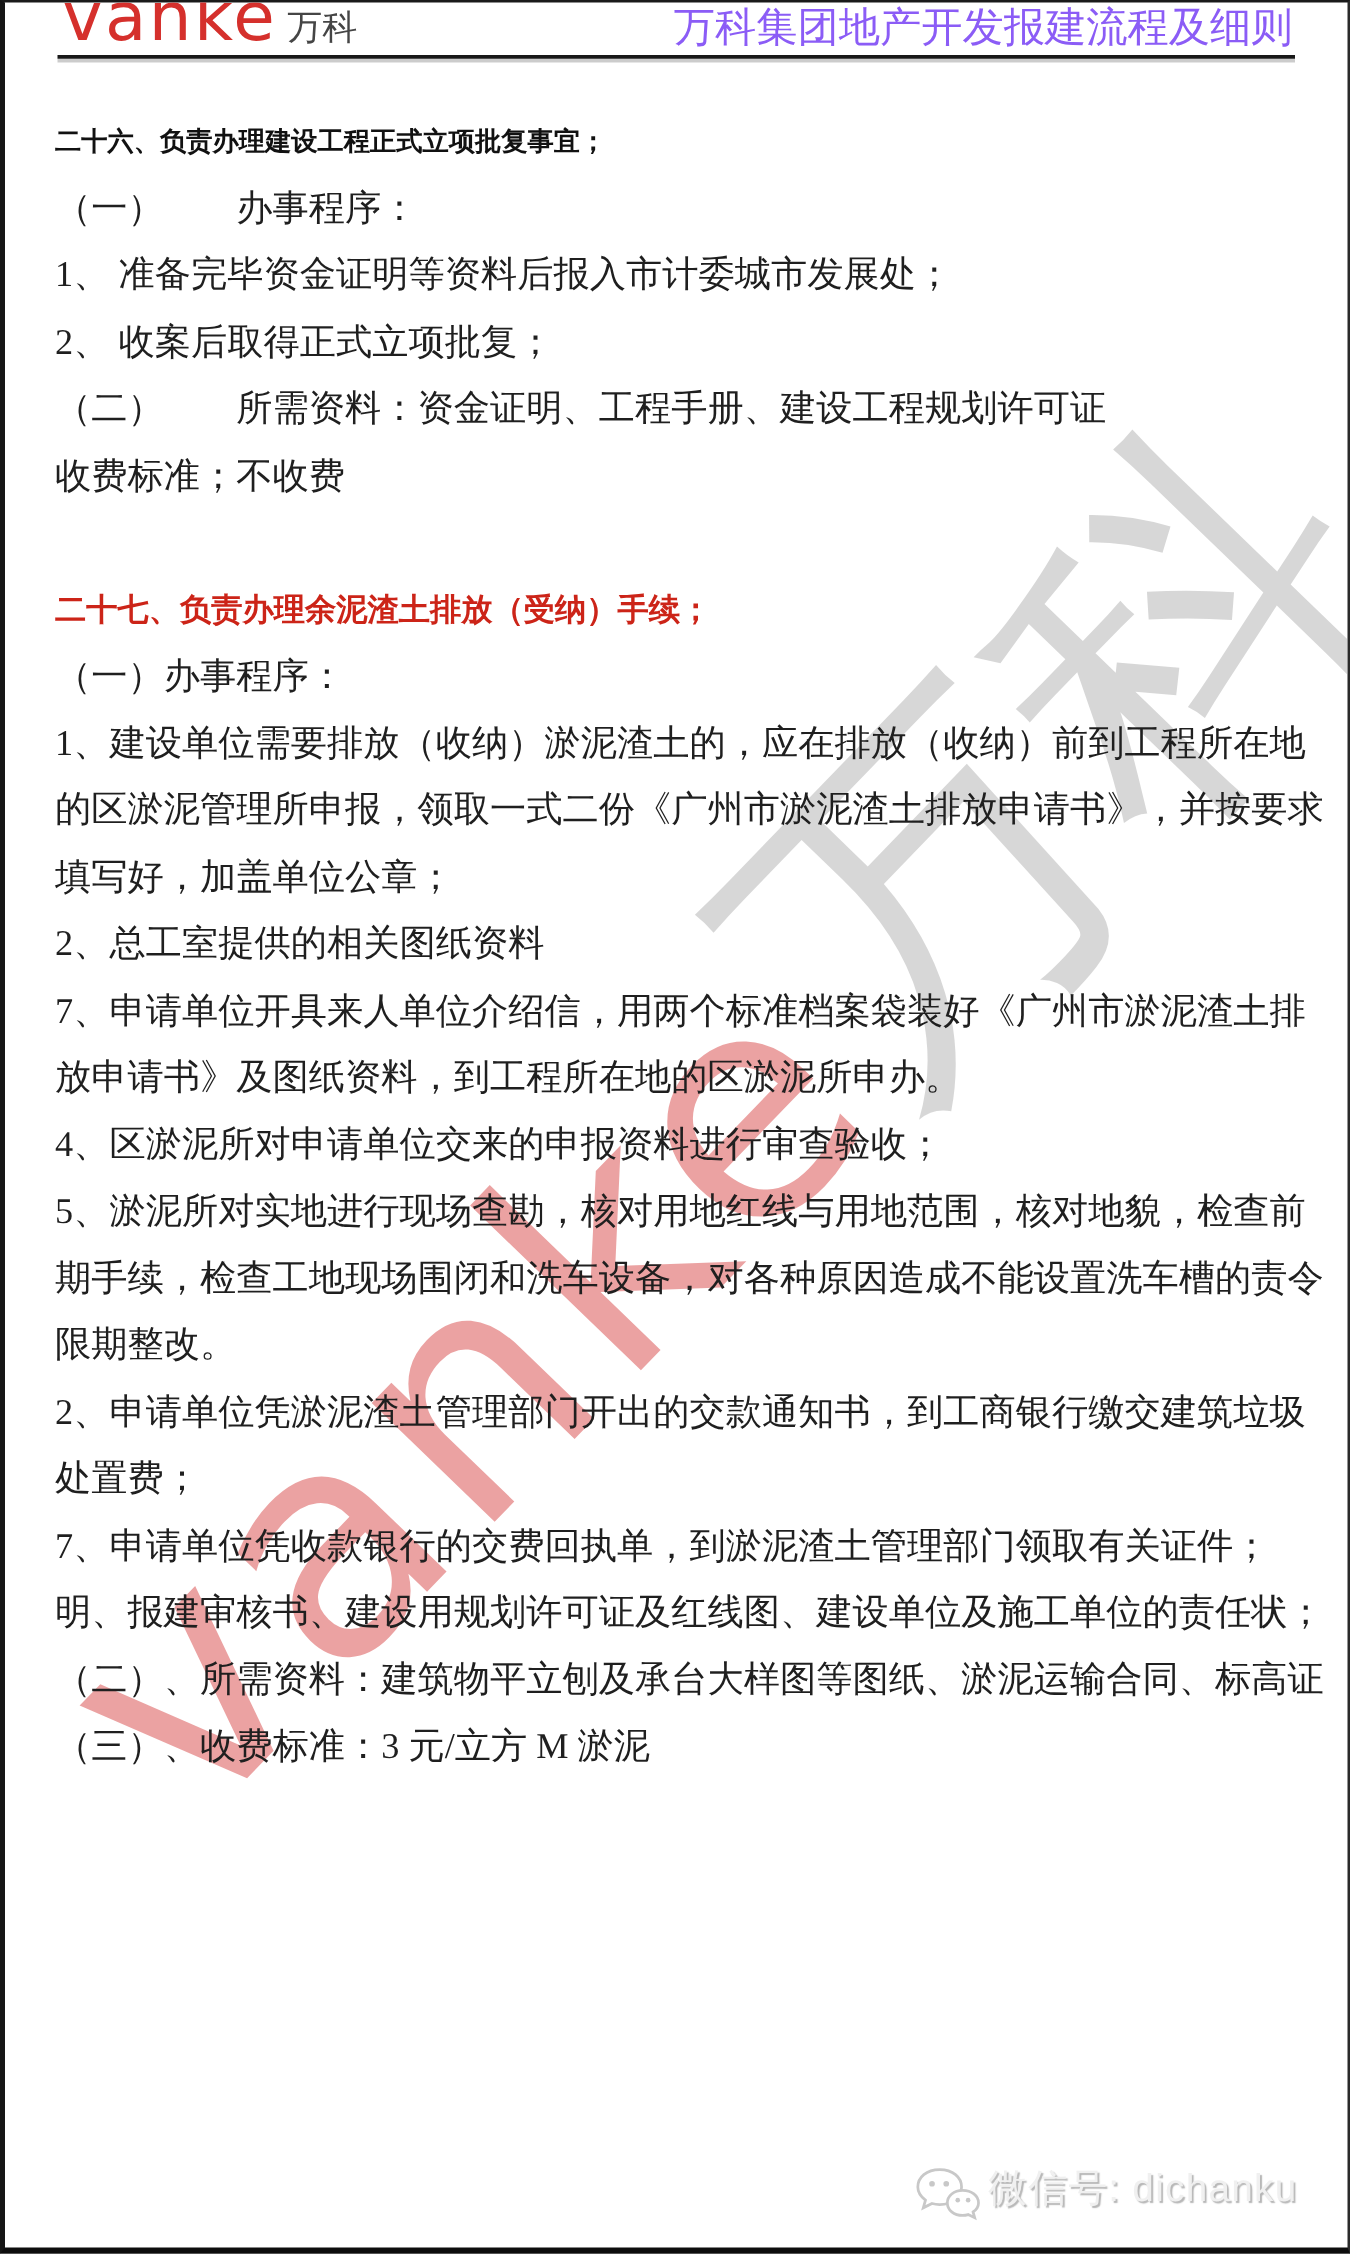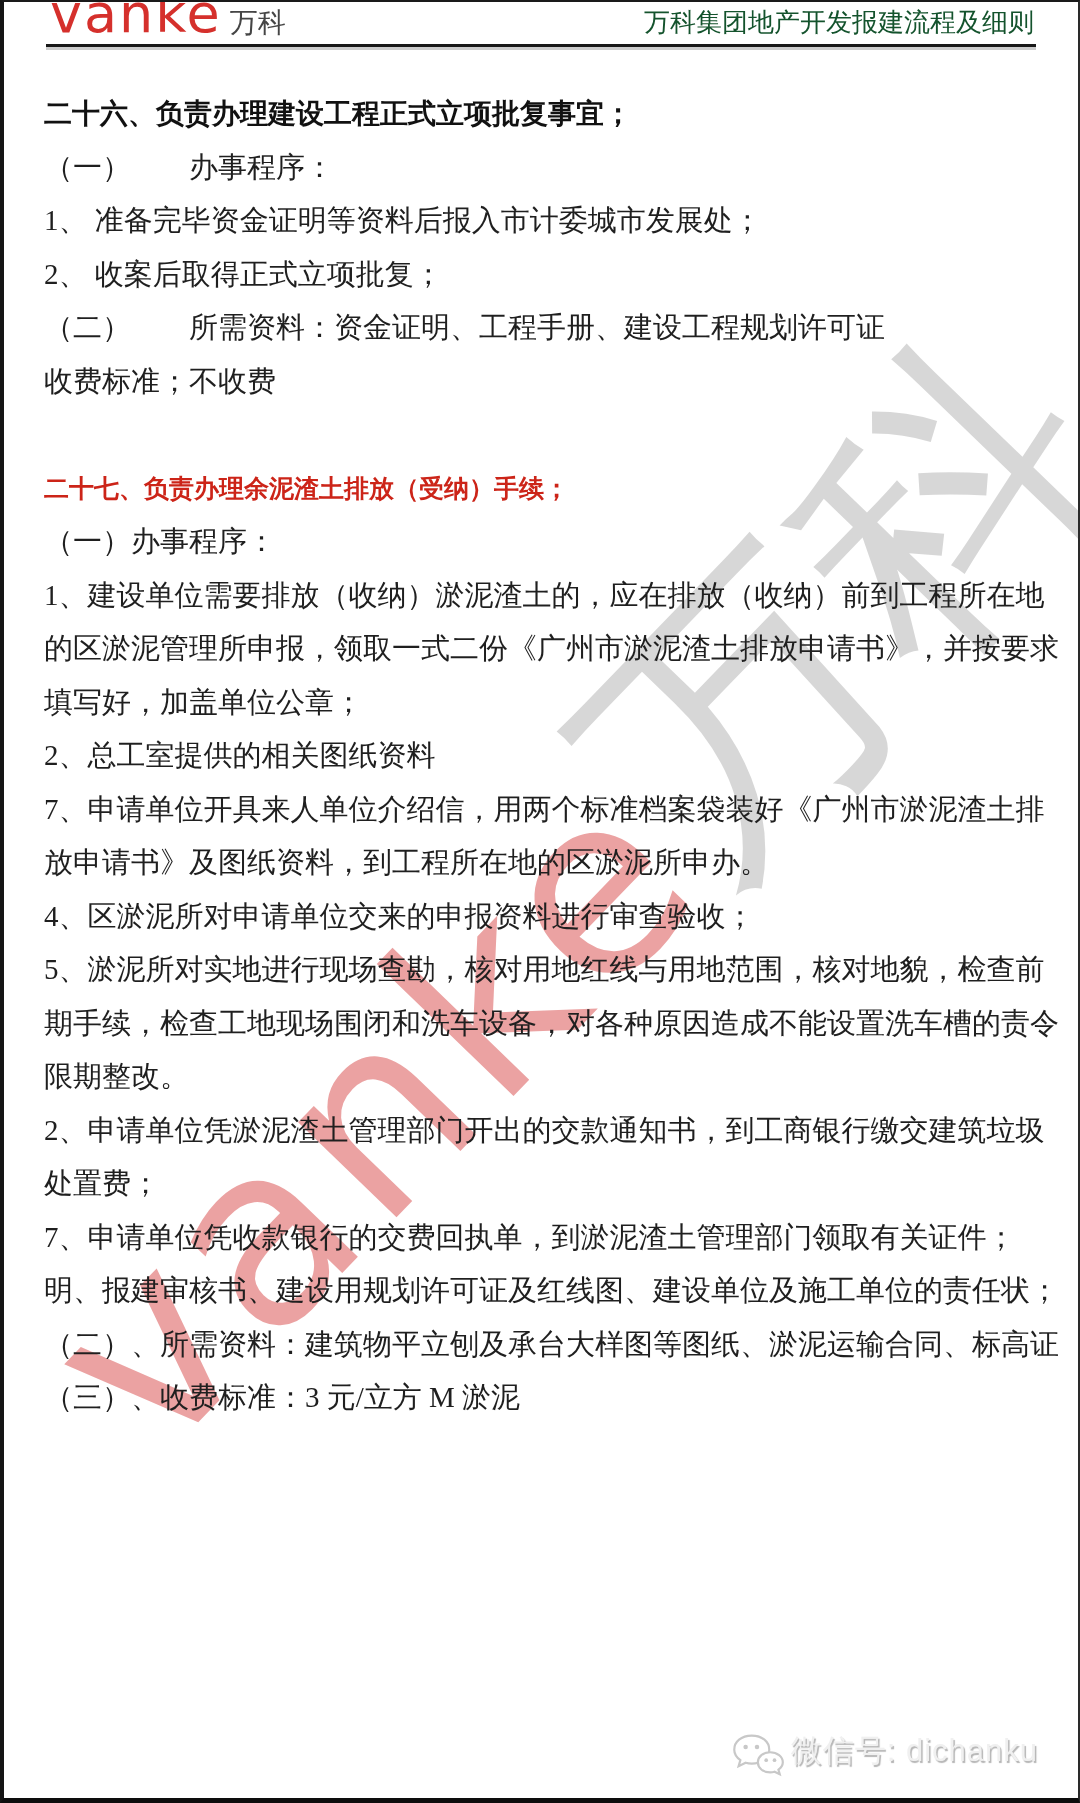--- a/index.html
+++ b/index.html
@@ -49,37 +49,37 @@
     font-family:"DejaVu Sans","Liberation Sans",sans-serif;
     font-size:54px; line-height:52px;
     font-weight:400; letter-spacing:2px;
     color:#d5302c;
   }
   .logo-cn {
     font-size:28px; line-height:34px;
     color:#454545; margin-left:8px; font-weight:500;
   }
   .doc-title {
-    font-size:26px; line-height:34px; color:#14532d;
+    font-size:33px; line-height:34px; color:#8b5cf6;
   }
   .rule {
     position:relative; z-index:1;
     margin:0 42px; height:3px; background:#181818;
     box-shadow:0 3px 0 rgba(110,110,110,0.35);
   }
   
   .doc-body {
     position:relative; z-index:1;
     margin:40px 40px 0 40px;
   }
   .line {
     height:53.5px; line-height:53.5px;
     font-size:29px; white-space:nowrap;
   }
-  .line.h26 { font-weight:700; font-size:28px; color:#111111; }
+  .line.h26 { font-weight:700; font-size:21px; color:#111111; }
   .line.h27 { font-weight:700; font-size:25px; color:#cc2418; }
   
   .footer {
     position:absolute; z-index:1;
     right:40px; top:1728px;
     display:flex; 
   }
   .wechat-icon { width:56px; height:48px; margin-right:6px; }
   .wechat-label {
     font-family:"Liberation Sans","DejaVu Sans",sans-serif;

